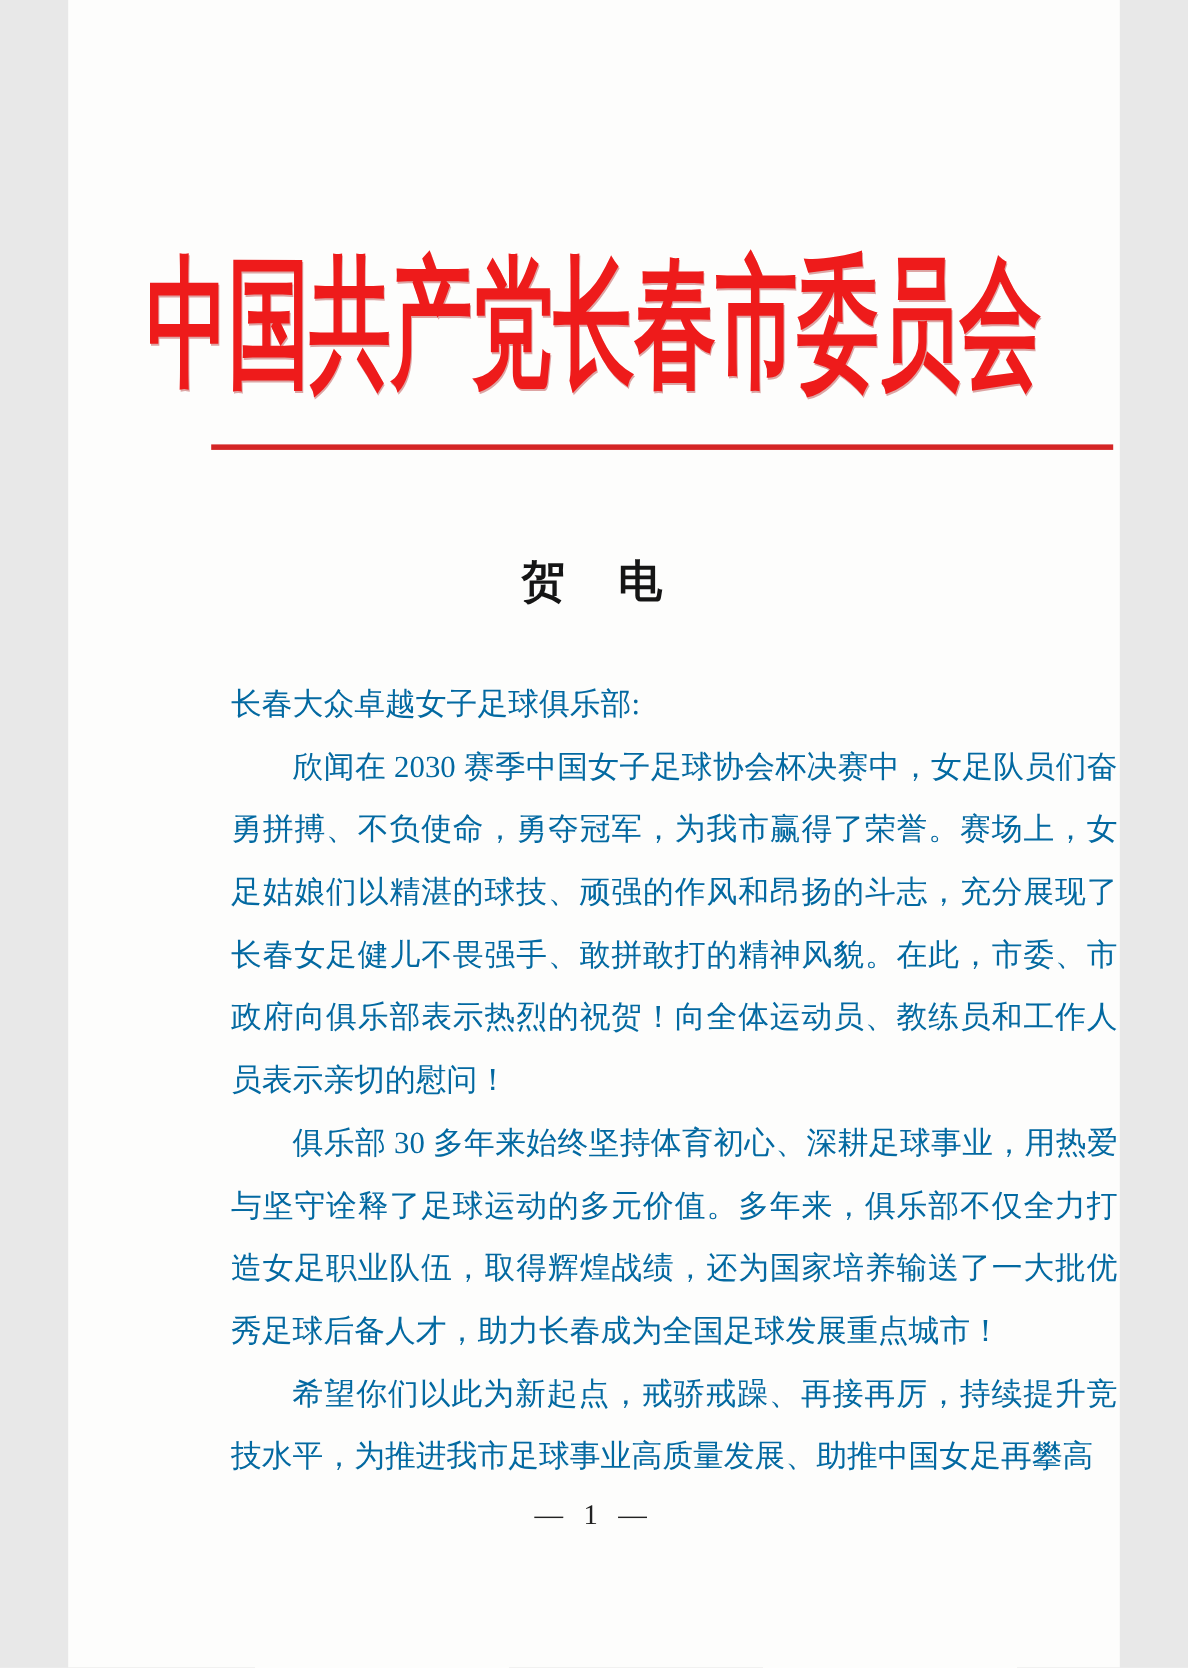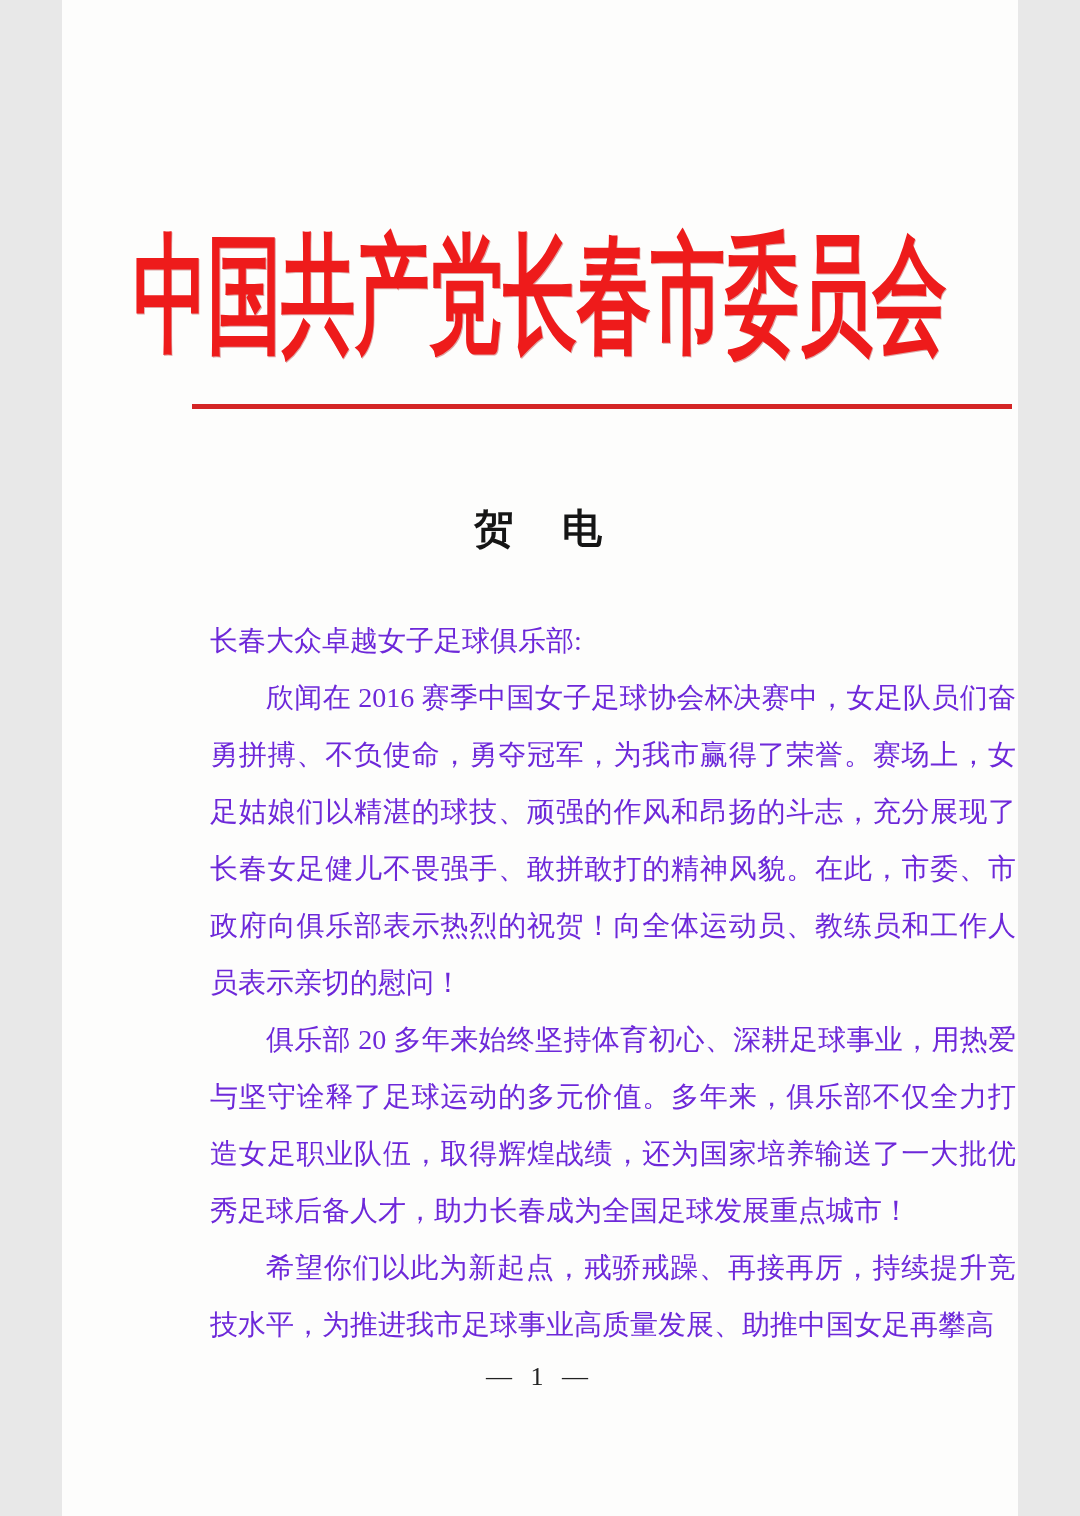--- a/index.html
+++ b/index.html
@@ -96,22 +96,22 @@
 <div class="page" style="background: rgb(253, 253, 252);">
 
   <div class="letterhead">
     <div class="org-name" style="color: rgb(238, 27, 27);">中国共产党长春市委员会</div>
   </div>
 
   <hr class="red-rule" style="background: rgb(212, 37, 37);">
 
   <div class="doc-title">贺　电</div>
 
-  <div class="body-block" style="color: #6d28d9;">
+  <div class="body-block" style="color: #0369a1;">
     <div class="salutation">长春大众卓越女子足球俱乐部:</div>
-    <p class="para">欣闻在 2016 赛季中国女子足球协会杯决赛中，女足队员们奋勇拼搏、不负使命，勇夺冠军，为我市赢得了荣誉。赛场上，女足姑娘们以精湛的球技、顽强的作风和昂扬的斗志，充分展现了长春女足健儿不畏强手、敢拼敢打的精神风貌。在此，市委、市政府向俱乐部表示热烈的祝贺！向全体运动员、教练员和工作人员表示亲切的慰问！</p>
-    <p class="para">俱乐部 20 多年来始终坚持体育初心、深耕足球事业，用热爱与坚守诠释了足球运动的多元价值。多年来，俱乐部不仅全力打造女足职业队伍，取得辉煌战绩，还为国家培养输送了一大批优秀足球后备人才，助力长春成为全国足球发展重点城市！</p>
+    <p class="para">欣闻在 2030 赛季中国女子足球协会杯决赛中，女足队员们奋勇拼搏、不负使命，勇夺冠军，为我市赢得了荣誉。赛场上，女足姑娘们以精湛的球技、顽强的作风和昂扬的斗志，充分展现了长春女足健儿不畏强手、敢拼敢打的精神风貌。在此，市委、市政府向俱乐部表示热烈的祝贺！向全体运动员、教练员和工作人员表示亲切的慰问！</p>
+    <p class="para">俱乐部 30 多年来始终坚持体育初心、深耕足球事业，用热爱与坚守诠释了足球运动的多元价值。多年来，俱乐部不仅全力打造女足职业队伍，取得辉煌战绩，还为国家培养输送了一大批优秀足球后备人才，助力长春成为全国足球发展重点城市！</p>
     <p class="para">希望你们以此为新起点，戒骄戒躁、再接再厉，持续提升竞技水平，为推进我市足球事业高质量发展、助推中国女足再攀高</p>
   </div>
 
   <div class="page-number">— 1 —</div>
 
 </div>
 
 </body></html>

